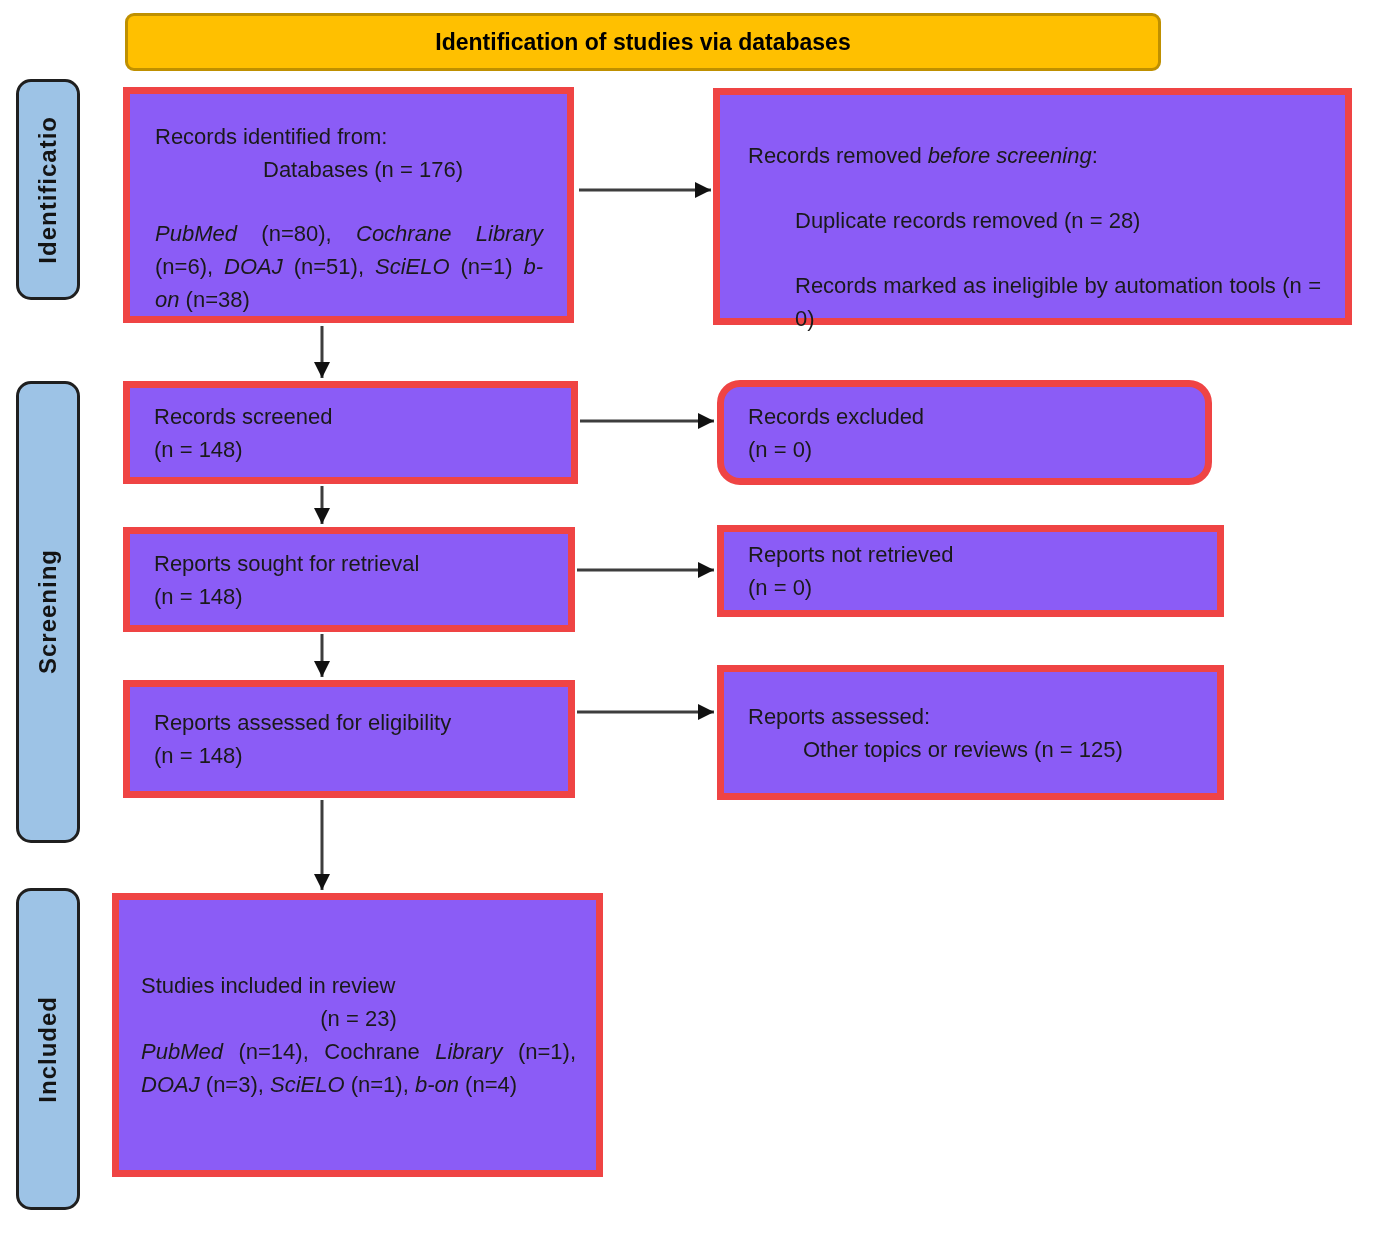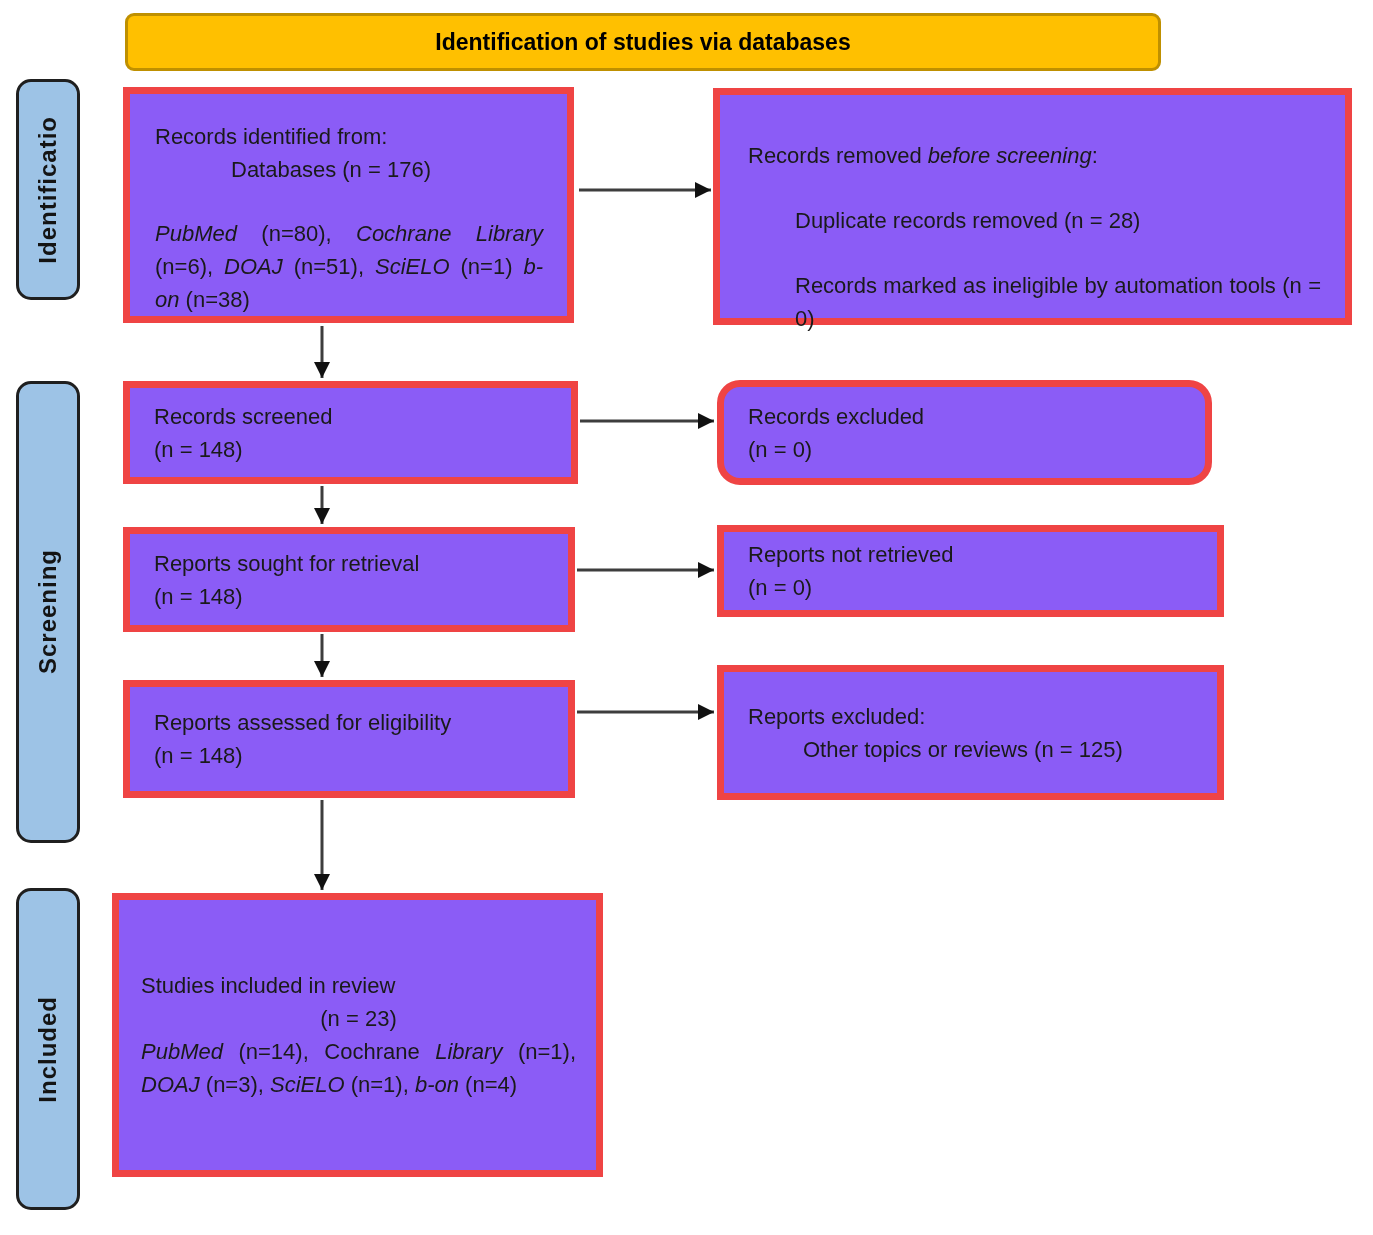--- a/index.html
+++ b/index.html
@@ -22,21 +22,21 @@
     writing-mode:vertical-rl; transform:rotate(180deg);
     font-weight:bold; font-size:24px; color:#141414; letter-spacing:1px;
   }
   .fbox {
     position:absolute; background:#8b5cf6; border:7px solid #ef4444;
     box-sizing:border-box; font-size:22px; line-height:33px;
   }
   .vcenter { display:flex; flex-direction:column; justify-content:center; }
   .pad-sm { padding-left:24px; padding-right:32px; }
   .boxA { padding:26px 24px 0 25px; }
-  .boxA .indent { margin-left:76px; }
+  .boxA .indent { margin-left:108px; }
   .boxA .sources { margin-top:31px; text-align:justify; }
   .boxR1 { padding:44px 24px 0 28px; }
   .boxR1 .item { margin-left:47px; text-align:justify;margin-top:32px; }
   .boxR4 .item { margin-left:55px; }
   .boxE { padding-left:22px; padding-right:20px; }
   .boxE .nline { text-align:center; }
   .boxE .sources { text-align:justify; }
   i { font-style:italic; }
   svg.arrows { position:absolute; left:0; top:0; pointer-events:none; }
 </style>
@@ -96,21 +96,21 @@
     <div>Records excluded</div>
     <div>(n = 0)</div>
   </div>
 
   <div class="fbox vcenter pad-sm" style="left:717px; top:525px; width:507px; height:92px;">
     <div>Reports not retrieved</div>
     <div>(n = 0)</div>
   </div>
 
   <div class="fbox vcenter pad-sm boxR4" style="left:717px; top:665px; width:507px; height:135px;">
-    <div>Reports excluded:</div>
+    <div>Reports assessed:</div>
     <div class="item">Other topics or reviews (n = 125)</div>
   </div>
 
   <svg class="arrows" width="1373" height="1235" viewBox="0 0 1373 1235">
     <defs>
       <marker id="ah" markerUnits="userSpaceOnUse" markerWidth="22" markerHeight="18" refX="16" refY="9" orient="auto">
         <polygon points="0,1 16,9 0,17" fill="#111111"></polygon>
       </marker>
     </defs>
     <g stroke="#3d3d3d" stroke-width="3" fill="none">

